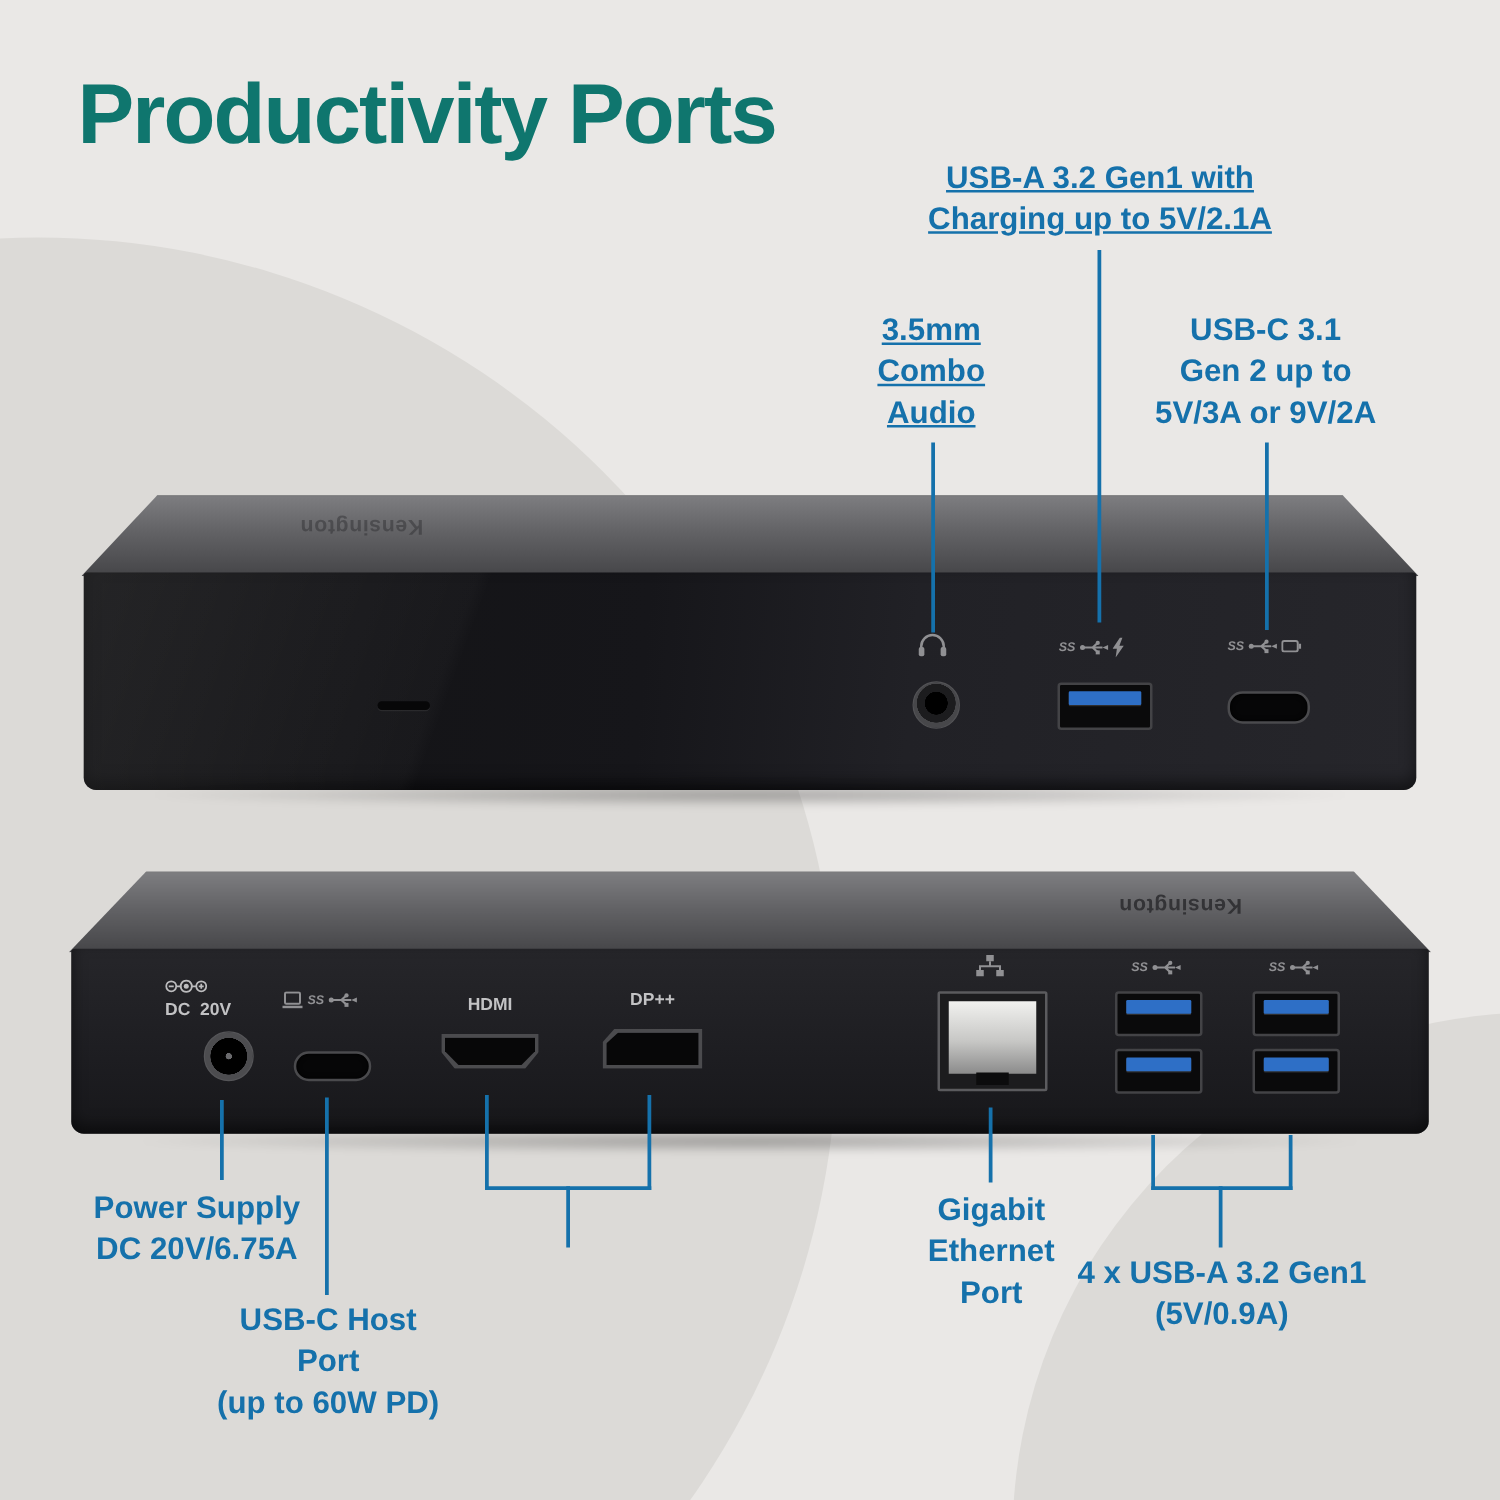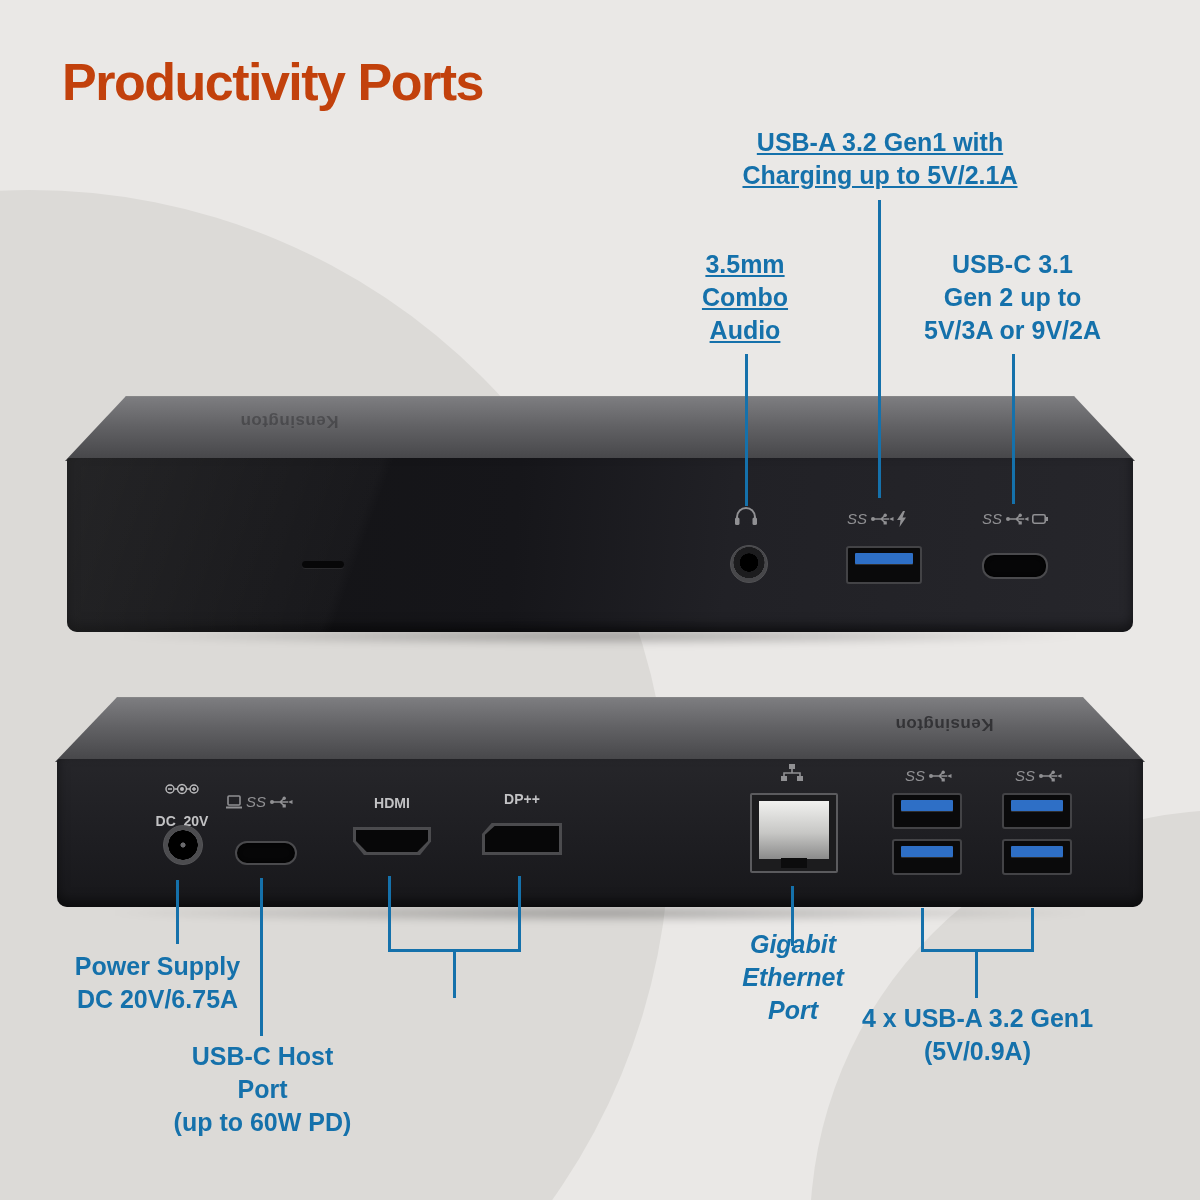--- a/index.html
+++ b/index.html
@@ -4,22 +4,22 @@
 <style>
   :root{ --blue:#1571ab; }
   html,body{ margin:0; padding:0; }
   body{ font-family:"Liberation Sans", sans-serif; }
   #stage{ position:relative; width:1200px; height:1200px; background:#eae8e6; overflow:hidden; }
 
   .bg-circle{ position:absolute; border-radius:50%; background:#dcdad7; }
   #bgc1{ left:-610px; top:190px; width:1280px; height:1280px; }
   #bgc2{ left:810px; top:810px; width:840px; height:840px; }
 
-  #page-title{ position:absolute; left:62px; top:52px; font-size:52px; font-weight:700;
-    color:#c2410c; letter-spacing:-1.5px; }
+  #page-title{ position:absolute; left:62px; top:52px; font-size:68px; font-weight:700;
+    color:#0f766e; letter-spacing:-1.5px; }
 
   
   .callout-label{ position:absolute; color:var(--blue); font-weight:700; font-size:25px;
     line-height:33px; text-align:center; white-space:pre-line; }
   .cline{ position:absolute; width:3px; background:var(--blue); }
   .cline-h{ position:absolute; height:3px; background:var(--blue); }
 
   
   .device{ position:absolute; }
   .device::after{ content:""; position:absolute; left:4%; right:4%; bottom:-14px; height:20px;
@@ -60,24 +60,24 @@
     clip-path:polygon(12% 0,100% 0,100% 100%,0 100%,0 34%); }
   .dp .inner{ position:absolute; inset:3px; background:#070708;
     clip-path:polygon(13% 0,100% 0,100% 100%,0 100%,0 34%); }
   .rj45{ position:absolute; background:#1c1c1e; border:2px solid #5b5b5e; border-radius:2px; }
   .rj45 .inner{ position:absolute; left:7px; right:7px; top:6px; bottom:12px;
     background:linear-gradient(180deg,#f1f1ef 0%, #c7c7c5 55%, #8b8b8b 100%); }
   .rj45 .notch{ position:absolute; left:50%; transform:translateX(-50%); bottom:3px;
     width:26px; height:10px; background:#0c0c0d; }
 
   .icon-group{ position:absolute; display:flex; align-items:center; gap:3px; }
-  .ss-text{ font-size:15px; font-weight:400; font-style:italic; color:#909093; }
+  .ss-text{ font-size:10px; font-weight:700; font-style:italic; color:#909093; }
   .dev-label{ position:absolute; color:#c2c2c4; font-weight:700; font-size:14px;
     text-align:center; white-space:pre; }
-  .dc-group{ position:absolute; display:flex; flex-direction:column; align-items:center; gap:18px; }
+  .dc-group{ position:absolute; display:flex; flex-direction:column; align-items:flex-start; gap:4px; }
 </style>
 </head>
 <body>
 
 <div id="stage">
 
   <div class="bg-circle" id="bgc1"></div>
   <div class="bg-circle" id="bgc2"></div>
 
   <div id="page-title">Productivity Ports</div>
@@ -235,21 +235,21 @@
 Combo
 Audio</div>
   <div class="callout-label" style="left:895px; top:248px; width:235px;">USB-C 3.1
 Gen 2 up to
 5V/3A or 9V/2A</div>
   <div class="callout-label" style="left:40px; top:950px; width:235px;">Power Supply
 DC 20V/6.75A</div>
   <div class="callout-label" style="left:145px; top:1040px; width:235px;">USB-C Host
 Port
 (up to 60W PD)</div>
-  <div class="callout-label" style="left:713px; top:928px; width:160px;font-style:italic;">Gigabit
+  <div class="callout-label" style="left:713px; top:952px; width:160px;">Gigabit
 Ethernet
 Port</div>
   <div class="callout-label" style="left:835px; top:1002px; width:285px;">4 x USB-A 3.2 Gen1
 (5V/0.9A)</div>
 
   <div class="cline" style="left:878px; top:200px; height:298px;"></div>
   <div class="cline" style="left:745px; top:354px; height:152px;"></div>
   <div class="cline" style="left:1012px; top:354px; height:150px;"></div>
   <div class="cline" style="left:176px; top:880px; height:64px;"></div>
   <div class="cline" style="left:260px; top:878px; height:158px;"></div>

